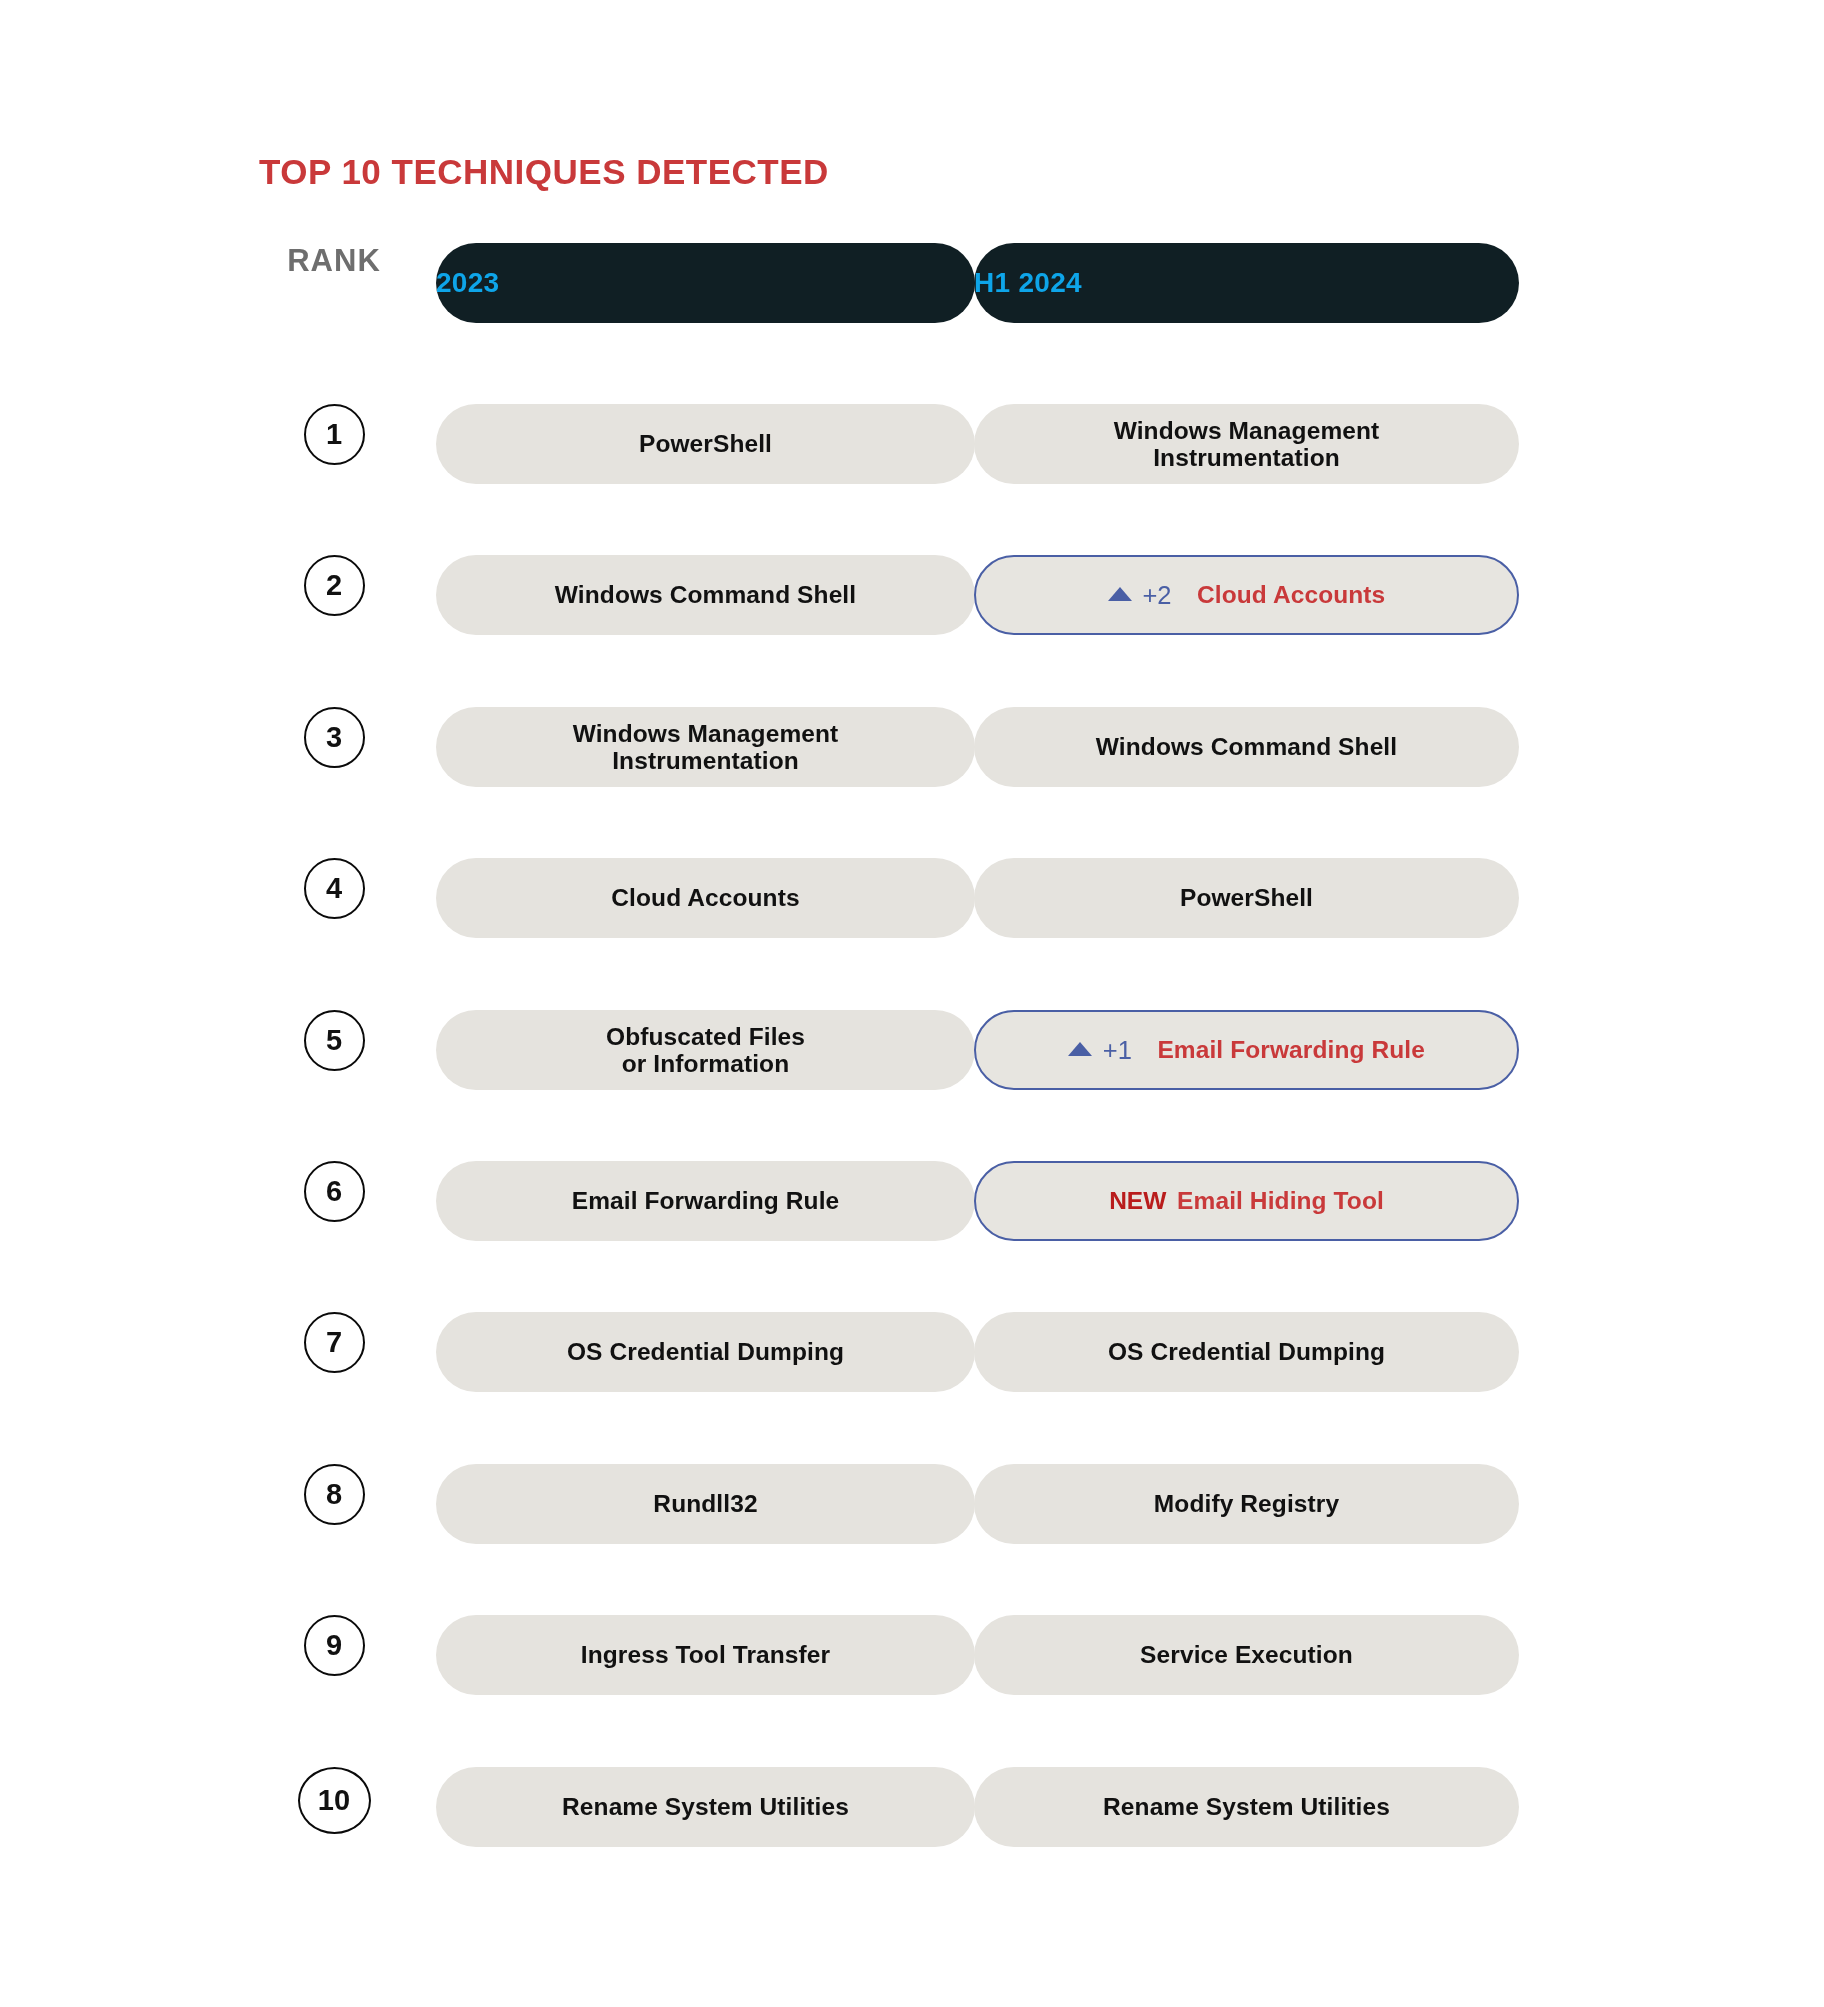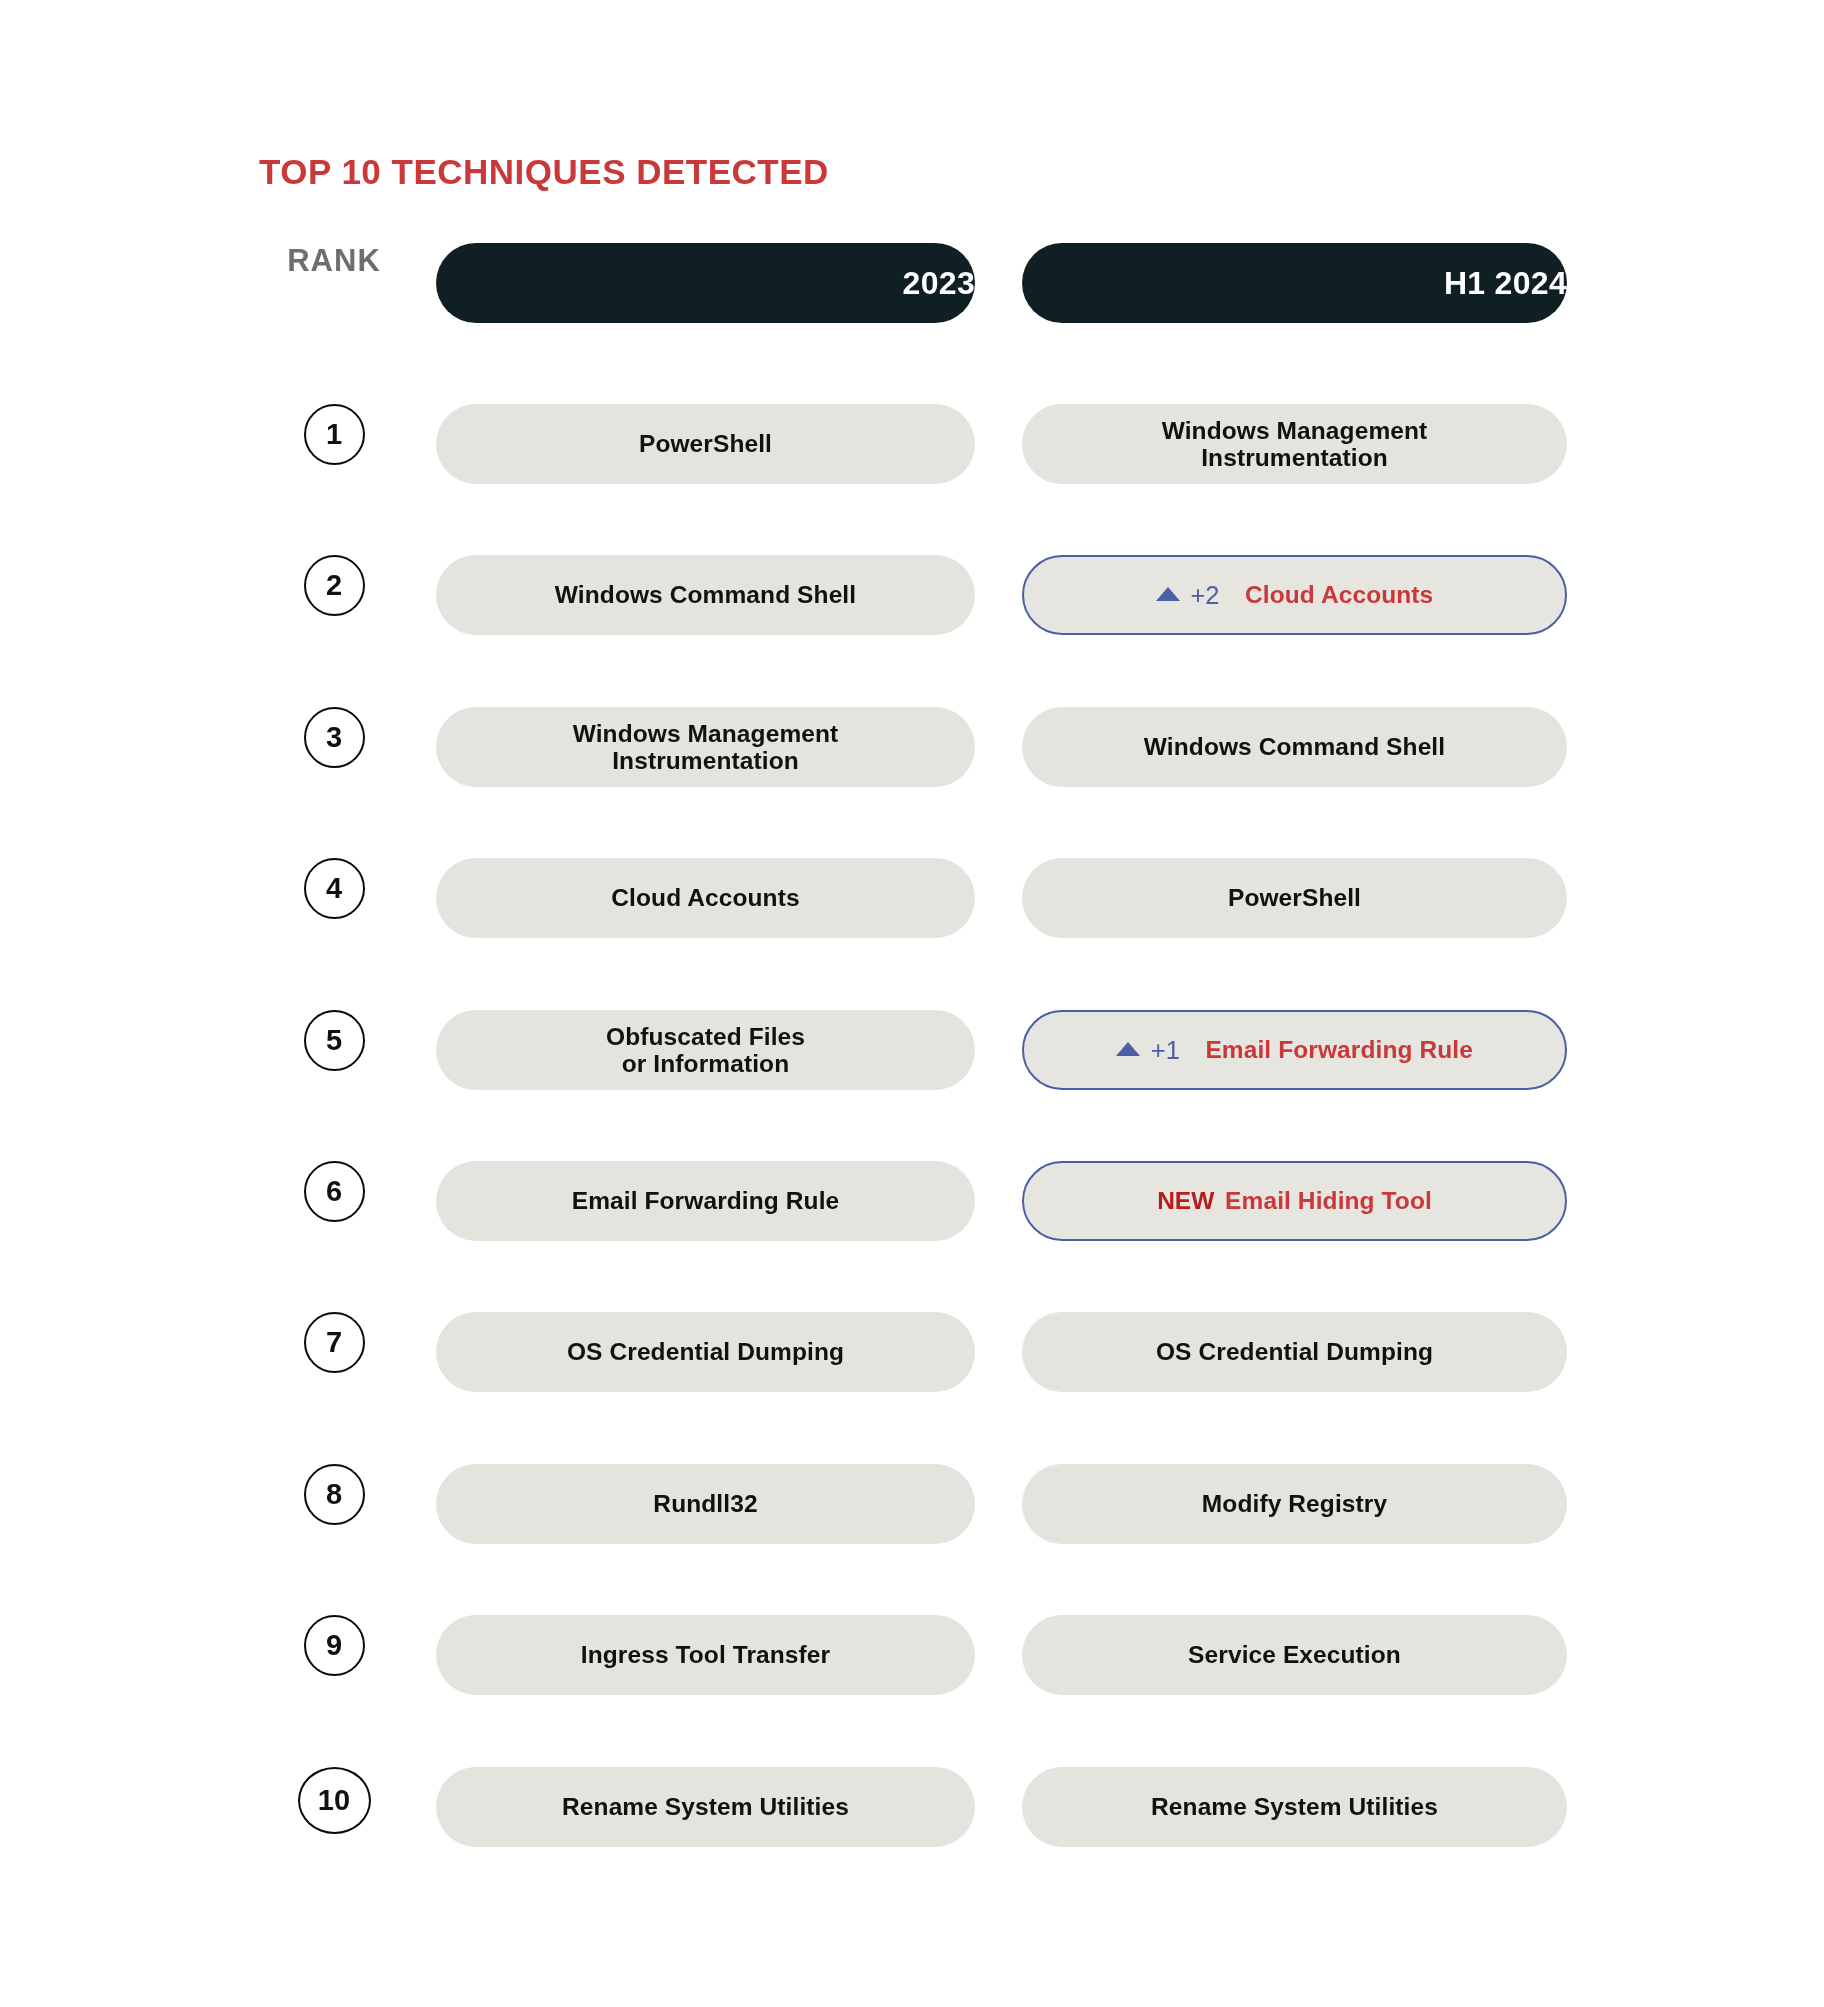--- a/index.html
+++ b/index.html
@@ -63,45 +63,45 @@
     justify-content: center;
   }
   .col-a {
     position: absolute;
     left: 436px;
     width: 539px;
     height: 94px;
   }
   .col-b {
     position: absolute;
-    left: 1022px;
+    left: 974px;
     width: 545px;
     height: 94px;
   }
 
   
   .rank-head {
     font-size: 31px;
     font-weight: bold;
     letter-spacing: 1px;
     color: #6E6E6E;
     text-transform: uppercase;
     white-space: nowrap;
   }
 
   .head-pill {
     width: 100%;
     height: 80px;
     border-radius: 40px;
     background: #101F24;
-    color: #ffffff;
+    color: #0ea5e9;
     display: flex;
     align-items: center;
-    justify-content: flex-end;
-    font-size: 32px;
+    justify-content: flex-start;
+    font-size: 28px;
     font-weight: bold;
     letter-spacing: 0.3px;
   }
 
   
   .rank-circle {
     width: 61px;
     height: 61px;
     border: 2.9px solid #0a0a0a;
     border-radius: 50%;

